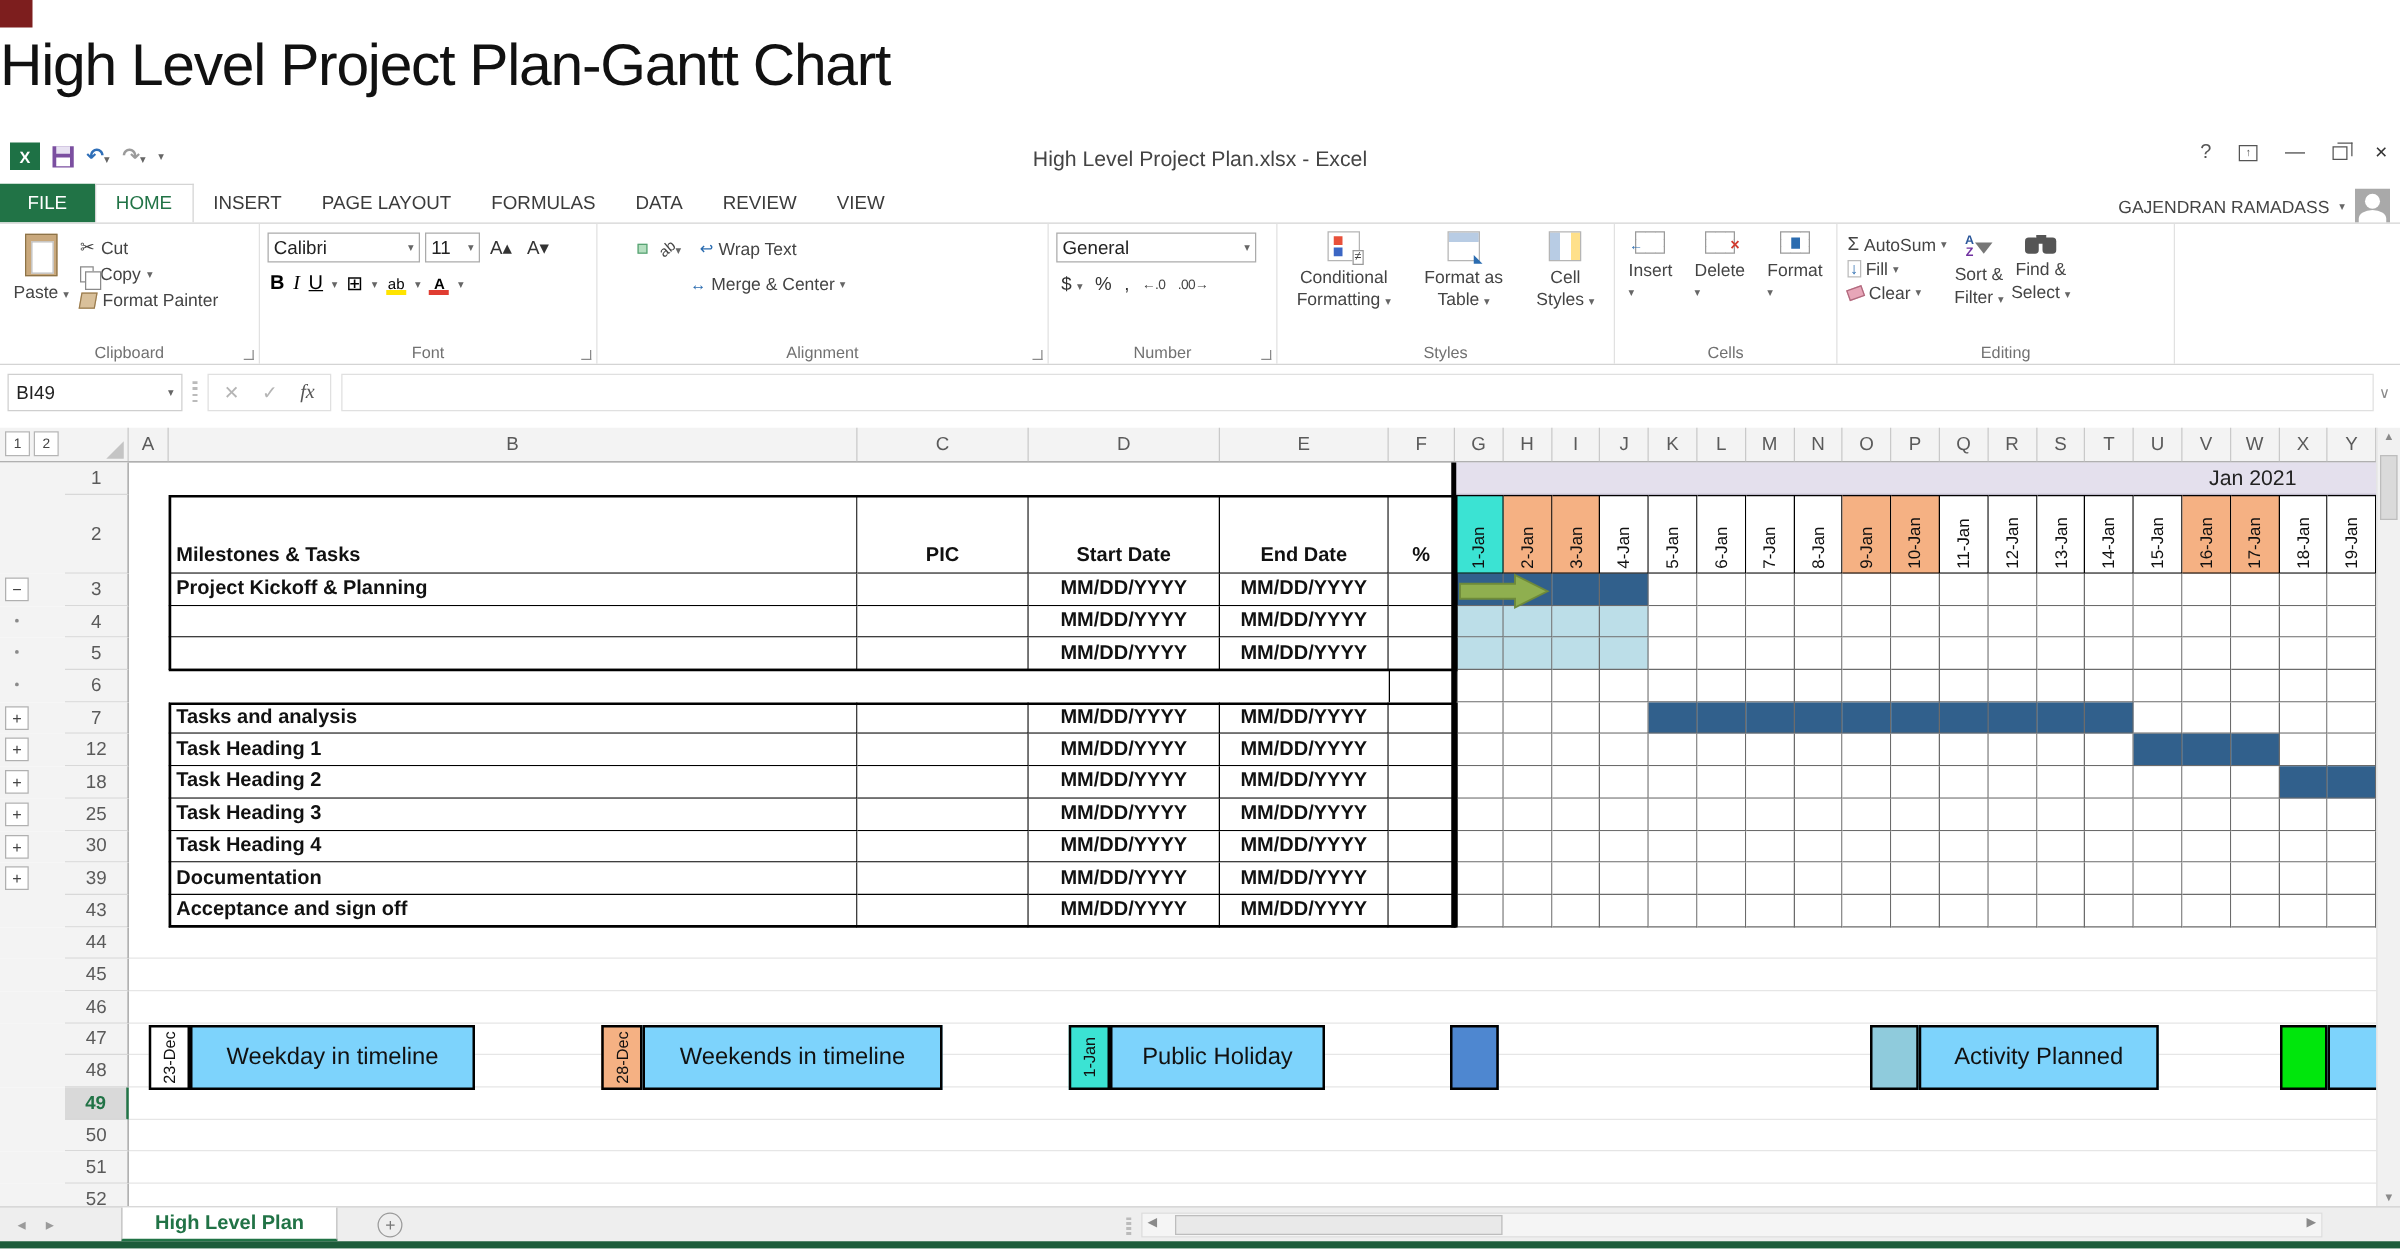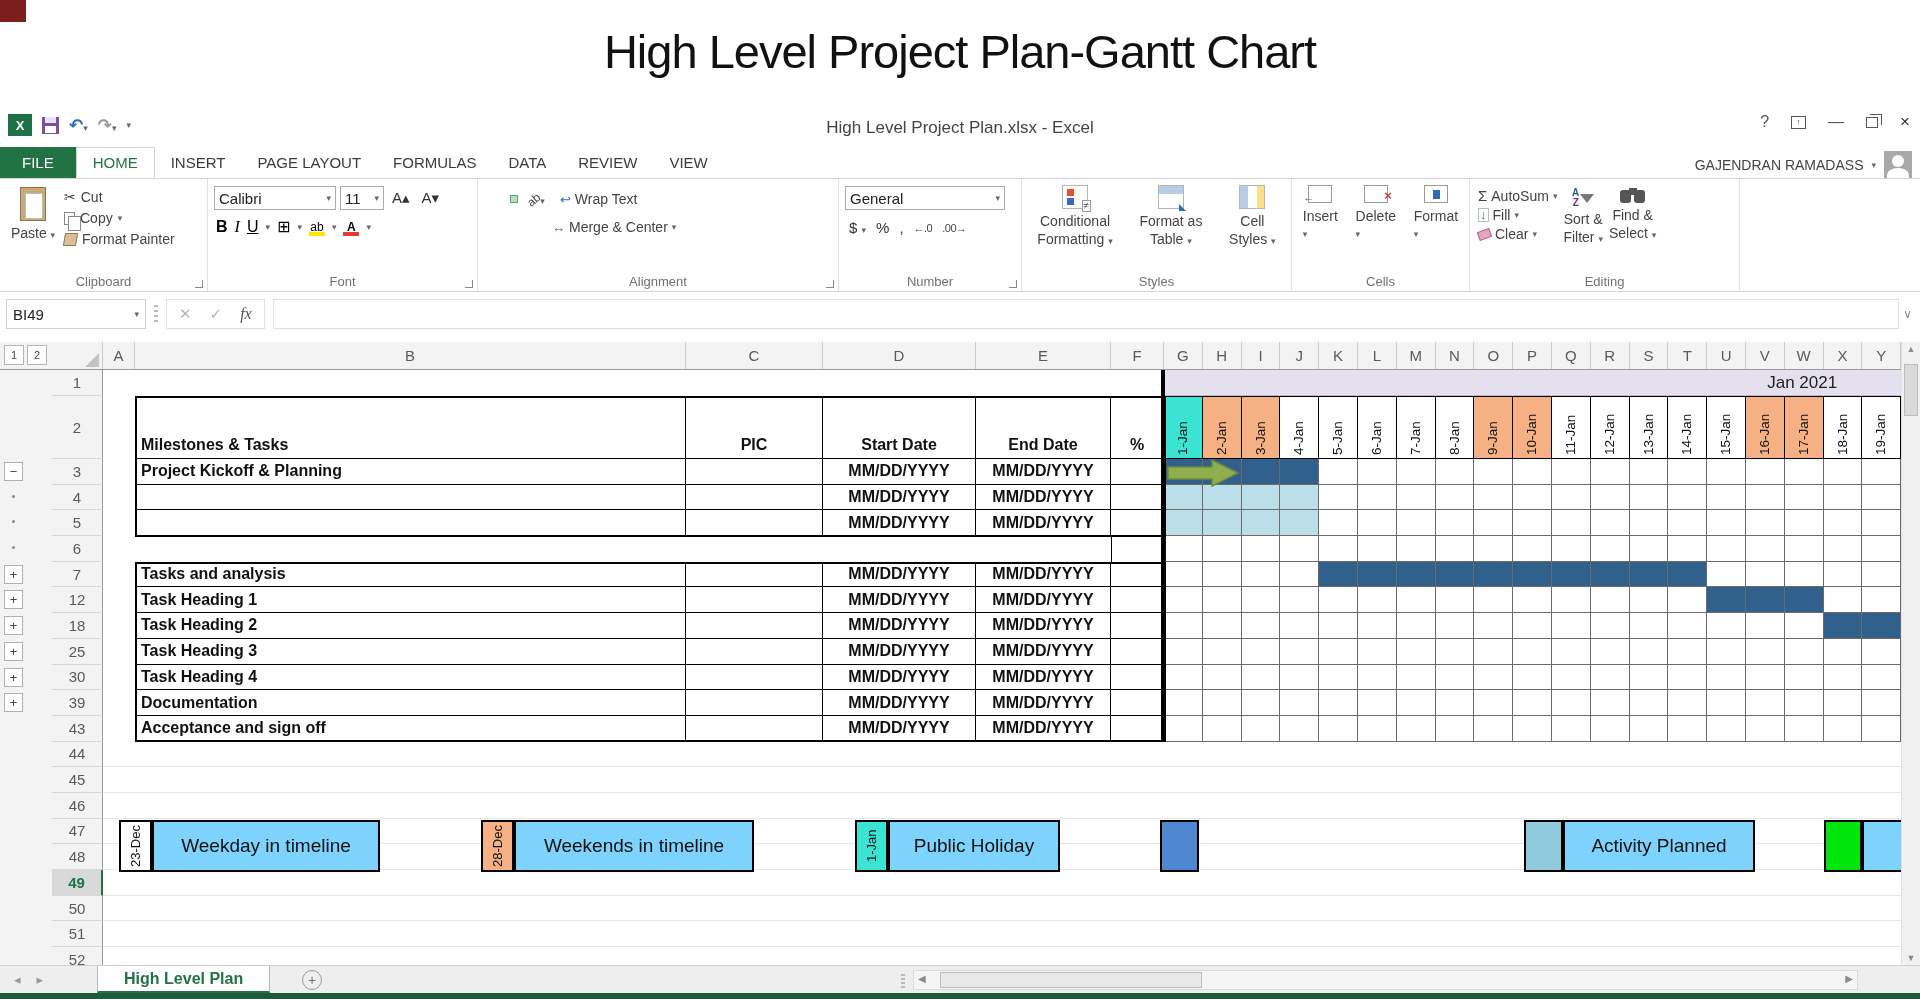--- a/index.html
+++ b/index.html
@@ -2,21 +2,21 @@
 <html style="--excel-green: #217346; --milestone-bar: #31608C; --planned-cell: #BCDEE8; --weekend-header: #F5B183; --holiday-header: #3BE3D3; --month-band: #E4E0ED; --arrow-green: #8FAF4F; --arrow-border: #6E8A3A; --status-bar: #1C5C3A;"><head>
 <meta charset="utf-8">
 <style>
   * { margin:0; padding:0; box-sizing:border-box; }
   html,body { background:#fff; }
   body { font-family:"Liberation Sans","DejaVu Sans",sans-serif; }
   .stage { position:relative; width:1920px; height:999px; background:#fff; overflow:hidden; }
 
   
   .corner-artifact { position:absolute; left:0; top:0; width:26px; height:22px; background:#7d1e1e; }
-  .doc-title { position:absolute; left:0; top:24px; width:100%; text-align:center; font-size:47px; color:#111; letter-spacing:-1px; }
+  .doc-title { position:absolute; left:0; top:24px; width:100%; font-size:47px; color:#111; letter-spacing:-1px; }
 
   
   .excel { position:absolute; left:0; top:110px; width:1920px; height:889px; background:#fff; }
 
   
   .qat { position:absolute; left:0; top:0; width:100%; height:35px; }
   .qat-icons { position:absolute; left:8px; top:4px; display:flex; align-items:center; gap:10px; }
   .xl-logo { width:24px; height:22px; background:#1e7145; color:#fff; font-weight:bold; font-size:13px; display:flex; align-items:center; justify-content:center; }
   .save-ic { width:17px; height:17px; background:#7b4fa0; position:relative; }
   .save-ic:before { content:""; position:absolute; left:3px; top:0; width:11px; height:6px; background:#e8e2f2; }
@@ -941,21 +941,21 @@
           </div>
           <div class="legend-item" style="left: 855px; top: 478px;">
             <div class="lswatch" style="width: 33px; background: rgb(59, 227, 211);">
               <span class="vdate">1-Jan</span>
             </div>
             <div class="llabel" style="width: 172px;">Public Holiday</div>
           </div>
           <div class="legend-item" style="left: 1160px; top: 478px;">
             <div class="lswatch" style="width: 39px; background: rgb(78, 135, 208);"></div>
           </div>
-          <div class="legend-item" style="left: 1496px; top: 478px; margin-left: 28px;">
+          <div class="legend-item" style="left: 1496px; top: 478px;">
             <div class="lswatch" style="width: 39px; background: rgb(143, 203, 220);"></div>
             <div class="llabel" style="width: 192px;">Activity Planned</div>
           </div>
           <div class="legend-item" style="left: 1824px; top: 478px;">
             <div class="lswatch" style="width: 38px; background: rgb(0, 230, 12);"></div>
             <div class="llabel" style="width: 96px;">A</div>
           </div>
         </div>
 
       <div class="vscroll">

